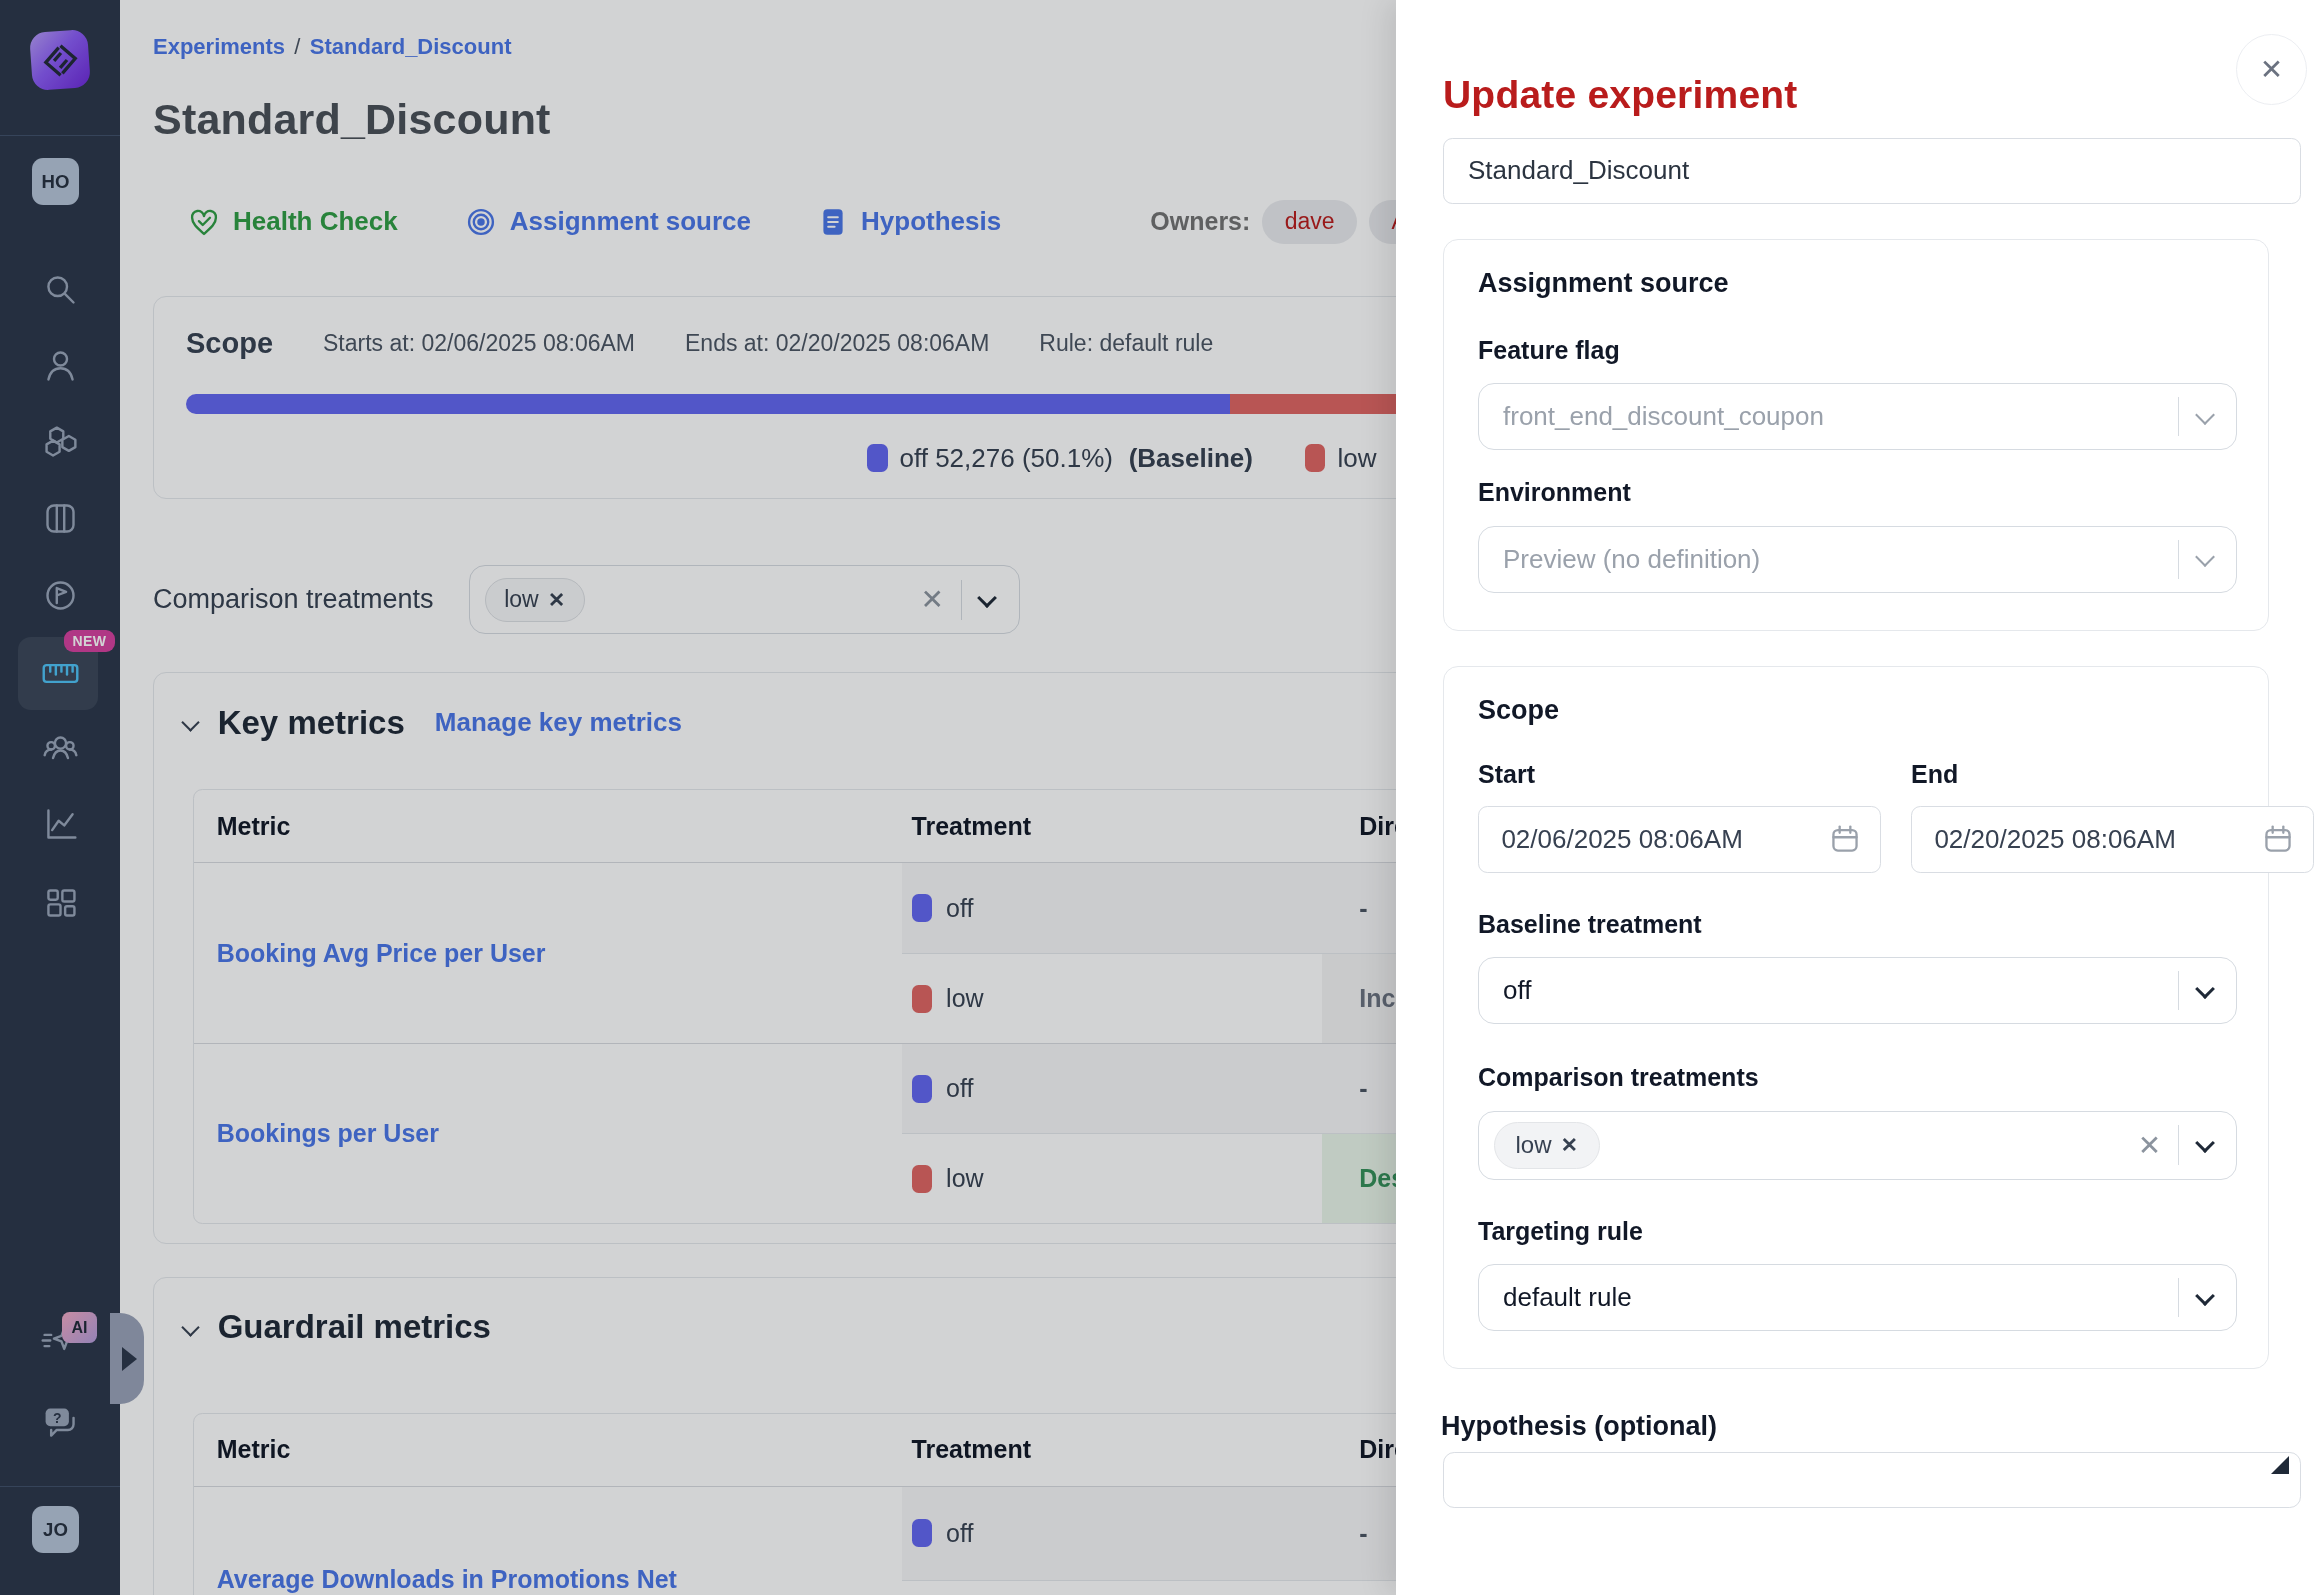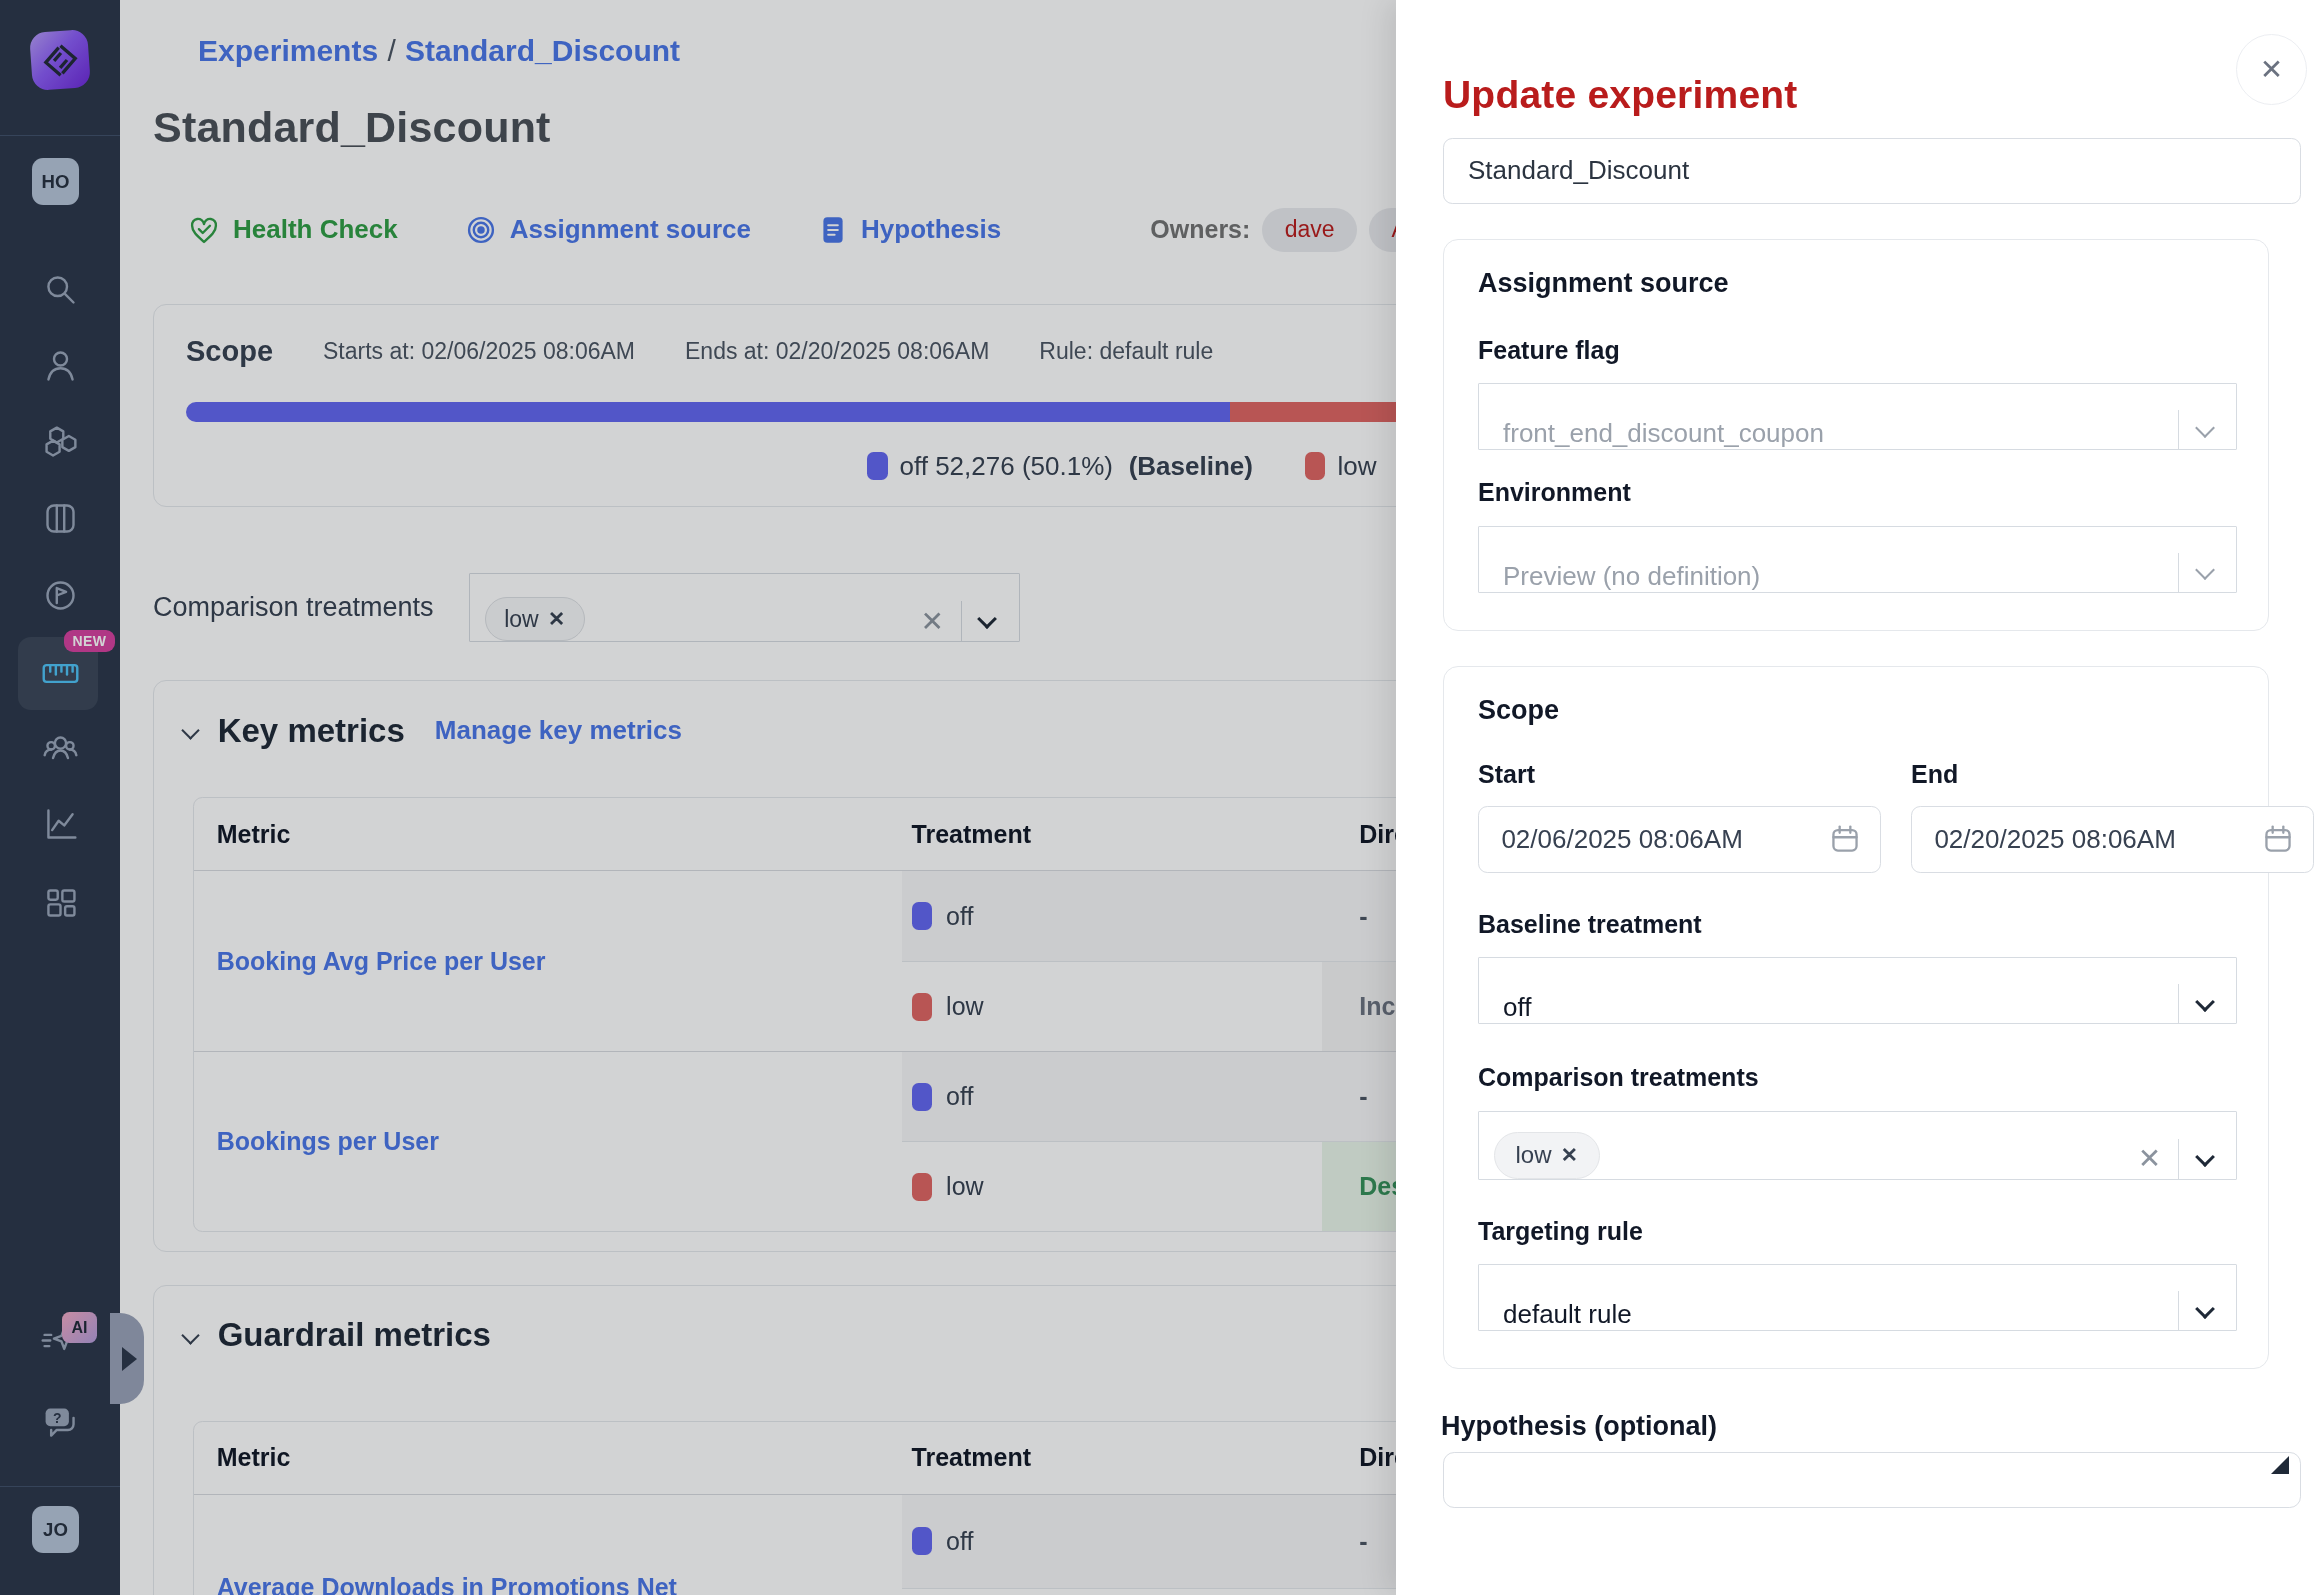--- a/index.html
+++ b/index.html
@@ -23,21 +23,21 @@
   .ai-badge{position:absolute;left:62px;top:1312px;width:35px;height:31px;border-radius:7.5px;
             background:linear-gradient(135deg,#f2a9c4,#b39ddb);display:flex;align-items:center;justify-content:center;
             font-size:16px;font-weight:bold;color:#1f2937;}
   .flap{position:absolute;left:110px;top:1313px;width:34px;height:91px;background:#9aa2b8;
         border-radius:0 24px 24px 0;z-index:10;display:flex;align-items:center;justify-content:center;}
   .flap .tri{width:0;height:0;border-top:12px solid transparent;border-bottom:12px solid transparent;
              border-left:15px solid #2c374a;margin-left:5.6px;}
 
   
   .main{position:absolute;left:120px;top:0;width:1275px;height:1595px;padding:34px 0 0 33px;z-index:2;}
-  .crumbs{font-size:30px;font-weight:bold;color:#4a76e8;margin-left:45px;}
+  .crumbs{font-size:22px;font-weight:bold;color:#4a76e8;}
   .crumbs .sep{color:#4b5563;font-weight:normal;margin:0 9.3px;}
   .crumbs a{color:#4a76e8;text-decoration:none;}
   h1.page-title{margin:35px 0 0 0;font-size:43px;color:#4a5058;letter-spacing:0.2px;}
   .meta-row{display:flex;align-items:center;gap:66px;margin:56px 0 0 34px;width:1249px;}
   .meta-link{display:flex;align-items:center;gap:12px;font-size:26px;font-weight:bold;color:#4a76e8;cursor:pointer;}
   .meta-link.green{color:#2f9e44;}
   .owners{display:flex;align-items:center;gap:12px;margin-left:auto;margin-right:-43px;}
   .owners .lbl{font-size:25px;font-weight:bold;color:#737373;}
   .pill{background:#e9ebee;border-radius:931px;padding:8.4px 22.4px;font-size:23px;color:#b91c1c;white-space:nowrap;}
 
@@ -51,21 +51,21 @@
   .bar .b2{background:#e06562;flex:1;}
   .legend{display:flex;align-items:center;gap:52px;margin-top:28px;padding-left:681px;height:32px;}
   .leg{display:flex;align-items:center;gap:12px;font-size:26px;color:#374151;white-space:nowrap;}
   .leg b{margin-left:3.7px;}
   .sw{width:20.5px;height:28px;border-radius:6.5px;display:inline-block;flex:0 0 auto;}
   .sw.blue{background:#6366f1;}
   .sw.red{background:#e06562;}
 
   .cmp-row{display:flex;align-items:center;gap:35px;margin-top:66px;height:69px;}
   .cmp-row .lbl{font-size:27px;color:#374151;}
-  .select{position:relative;display:flex;align-items:flex-end;border:0.9px solid #d6dbe1;border-radius:1px;background:#fff;}
+  .select{position:relative;display:flex;align-items:center;border:0.9px solid #d6dbe1;border-radius:16px;background:#fff;}
   .cmp-select{width:551px;height:69px;padding:0 0 0 15px;}
   .chip{display:inline-flex;align-items:center;gap:9.3px;background:#f6f7f8;border:0.9px solid #dcdfe3;
         border-radius:931px;padding:7.5px 18.6px;font-size:23px;color:#374151;}
   .chip .x{font-size:20.5px;font-weight:bold;cursor:pointer;}
   .sel-right{margin-left:auto;display:flex;align-items:center;height:60%;}
   .clear-x{color:#8b939e;font-size:28px;padding:0 17px;cursor:pointer;}
   .sel-div{width:0.9px;height:100%;background:#d6dbe1;}
   .chev{width:14px;height:14px;border-left:3.3px solid #1f2937;border-bottom:3.3px solid #1f2937;
         transform:rotate(-45deg) translateY(-2.8px);margin:0 22.4px 0 20.5px;}
   .chev.lt{border-color:#9aa1ab;border-width:2.3px;}

